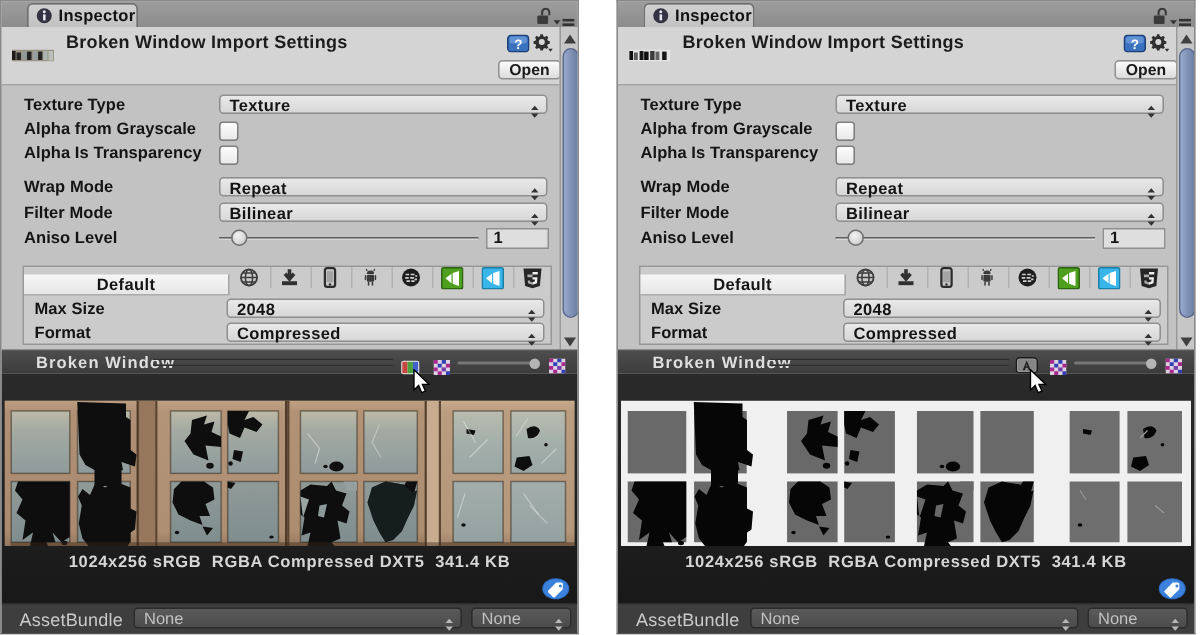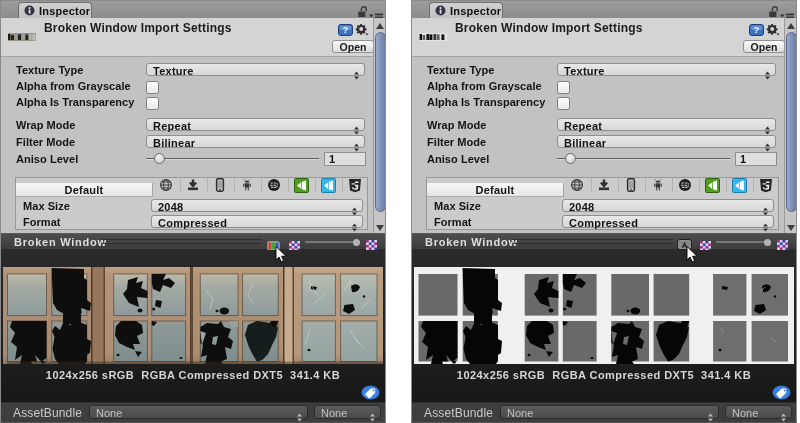--- a/index.html
+++ b/index.html
@@ -21,21 +21,21 @@
 .slknob{position:absolute;left:153px;top:152px;width:11px;height:11px;border-radius:50%;background:radial-gradient(circle at 40% 35%,#f4f4f4,#c2c2c2);border:1px solid #6e6e6e}
 .numbox{position:absolute;left:323px;top:151px;width:42px;height:14px;background:#dedede;border:1px solid #8f8f8f;font-size:11px;font-weight:bold;color:#141414;padding-left:4px;line-height:12px}
 .pbox{position:absolute;left:14px;top:176px;width:353px;height:53px;background:#cbcbcb;border:1px solid #979797}
 .ptab{position:absolute;left:15px;top:182px;width:137px;height:14px;background:linear-gradient(#f6f6f6,#e6e6e6);border-right:1px solid #a5a5a5;border-bottom:1px solid #ababab;font-size:11px;font-weight:bold;color:#141414;text-align:center;line-height:14px;letter-spacing:0.25px}
 .pic{position:absolute}
 .psep{position:absolute;top:177px;width:1px;height:14px;background:#b2b2b2}
 .sbar{position:absolute;left:372px;top:17px;width:13px;height:215px;background:#c6c6c6;border-left:1px solid #9a9a9a}
 .sarr{position:absolute;left:375px;width:0;height:0;border-style:solid}
 .sthumb{position:absolute;left:373.5px;top:31px;width:11px;height:180px;border-radius:5.5px;background:linear-gradient(90deg,#9aaacf,#7f90b5 55%,#6e7fa5);border:1px solid #5a6a8e}
 .pvhdr{position:absolute;left:0;top:232px;width:100%;height:17px;background:linear-gradient(#4d4d4d,#3c3c3c);border-top:1px solid #5a5a5a;border-bottom:1px solid #2a2a2a;display:flex;align-items:center}
-.pvt{margin-left:13px;font-size:11px;font-weight:bold;color:#dfdfdf;letter-spacing:0.75px}
+.pvt{margin-left:23px;font-size:11px;font-weight:bold;color:#dfdfdf;letter-spacing:0.75px}
 .dragl{position:absolute;left:101px;width:160px;height:1px;background:#6a6a6a;border-bottom:1px solid #2e2e2e}
 .mips{position:absolute;left:304px;top:240px;width:49px;height:2px;background:#777;border-radius:1px}
 .mipk{position:absolute;left:352px;top:238px;width:7px;height:7px;border-radius:50%;background:#b4b4b4}
 .pv{position:absolute;left:0;top:249px;width:100%;height:152px;background:linear-gradient(#2a2a2a,#1e1e1e 70%,#181818)}
 .tex{position:absolute;left:2px;top:266px}
 .infoline{position:absolute;left:0;top:368px;width:100%;text-align:center;font-size:11px;font-weight:bold;color:#d6d6d6;letter-spacing:0.45px}
 .abbar{position:absolute;left:0;top:401px;width:100%;height:21px;background:#3e3e3e;border-top:1px solid #2e2e2e}
 .ablbl{position:absolute;left:12px;top:405px;font-size:12px;color:#cacaca;letter-spacing:0.15px}
 .kdd{position:absolute;background:linear-gradient(#5a5a5a,#4c4c4c);border:1px solid #2c2c2c;border-radius:3px}
 .kddt{position:absolute;left:6px;top:1px;font-size:11px;color:#c2c2c2}

